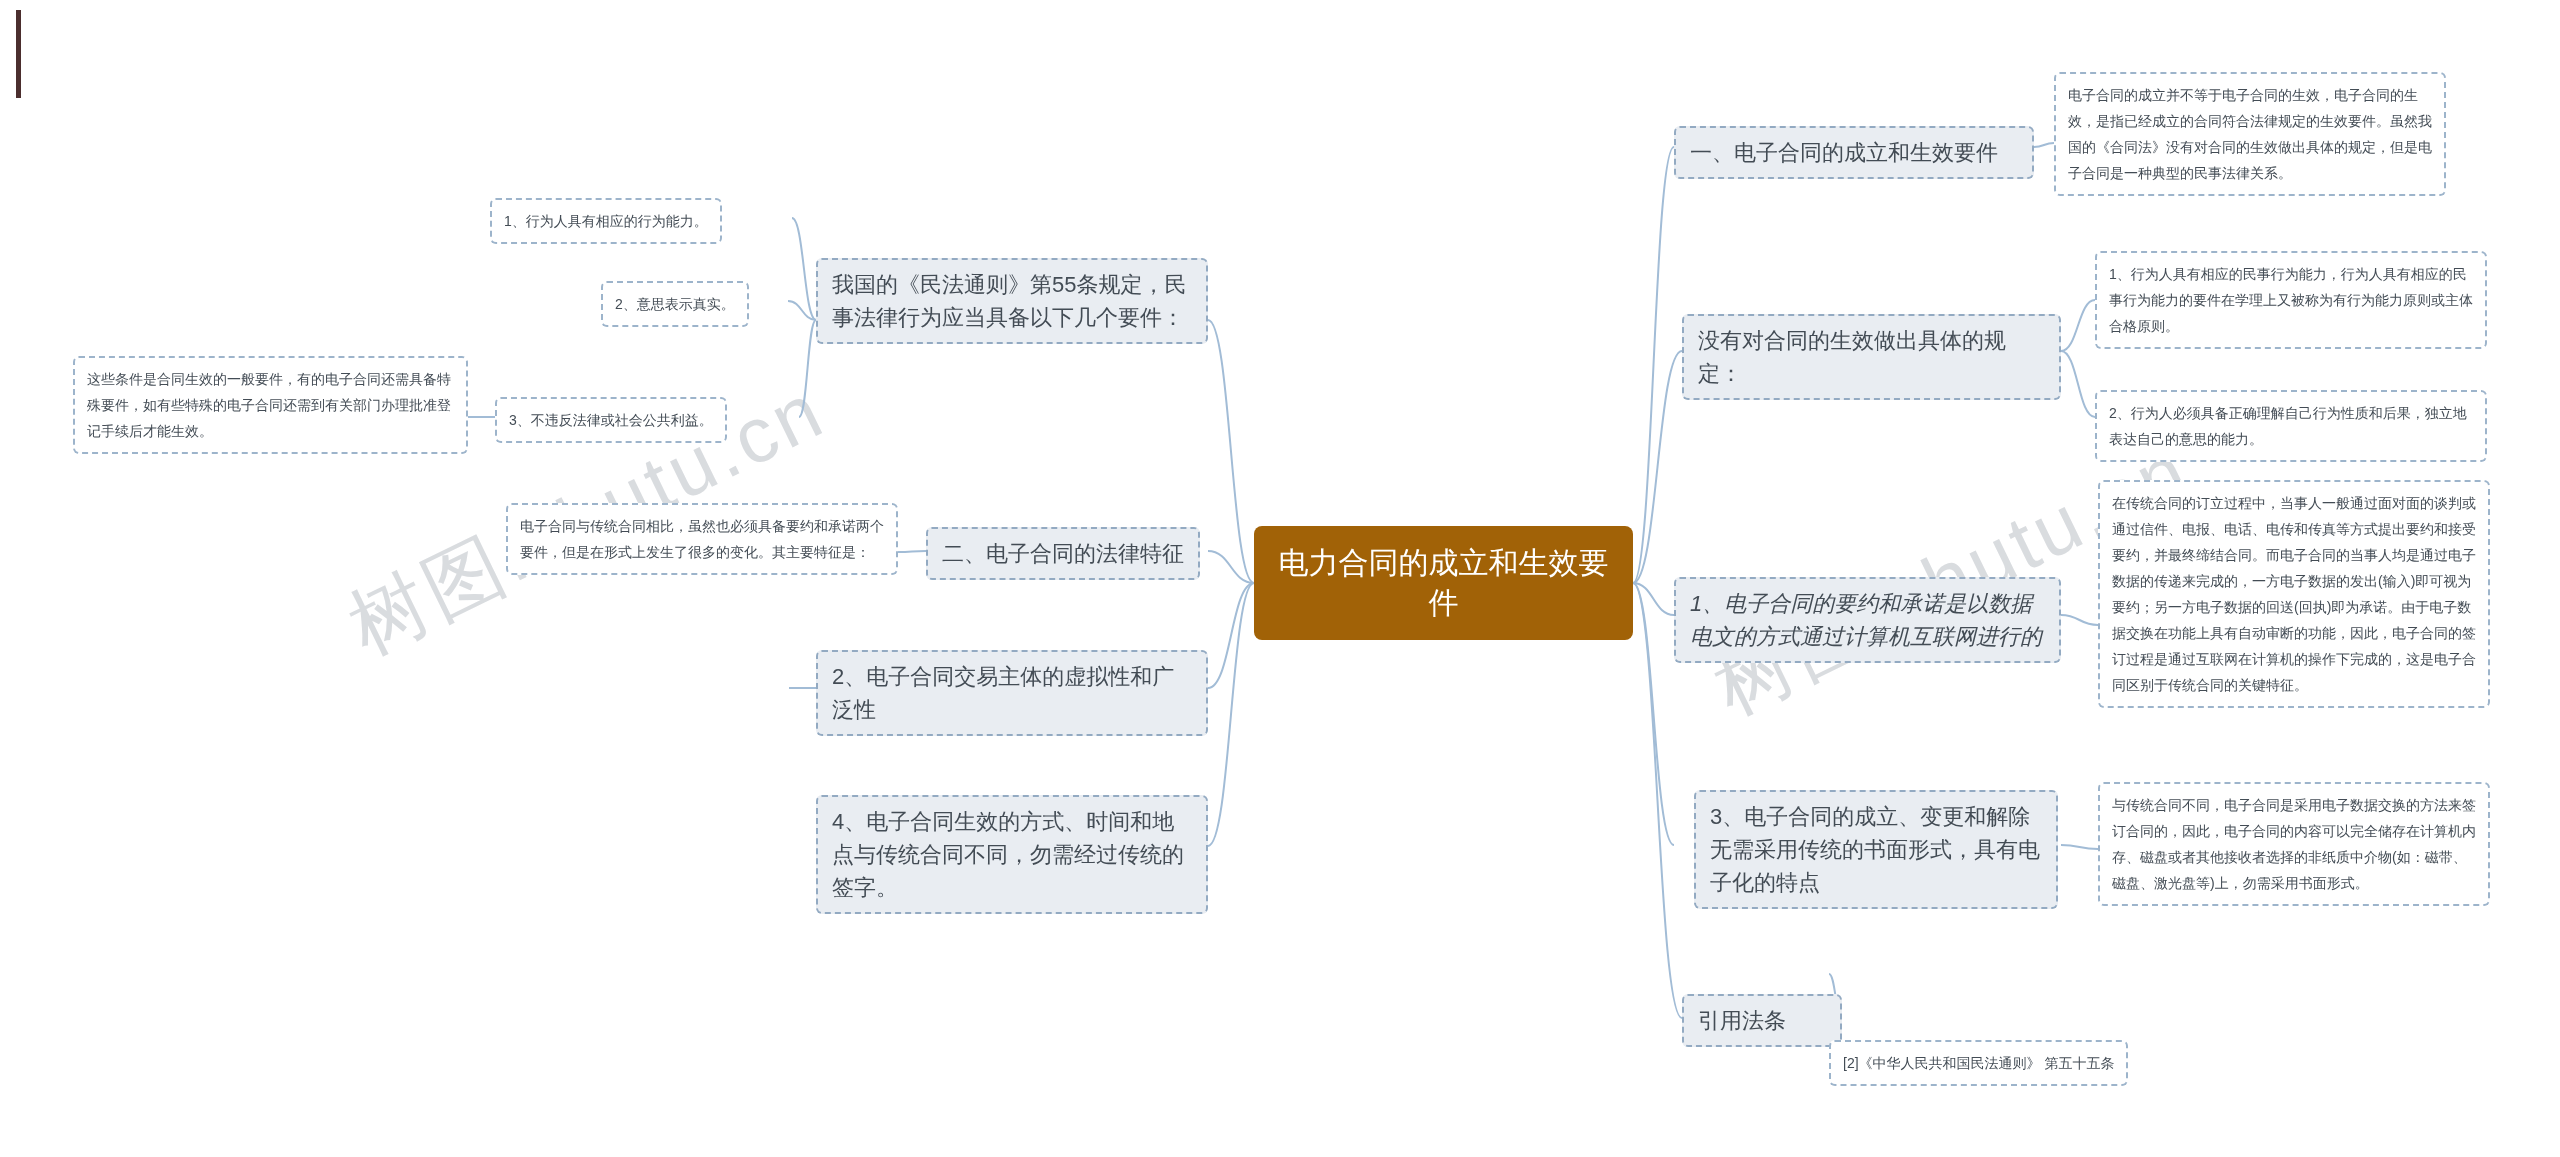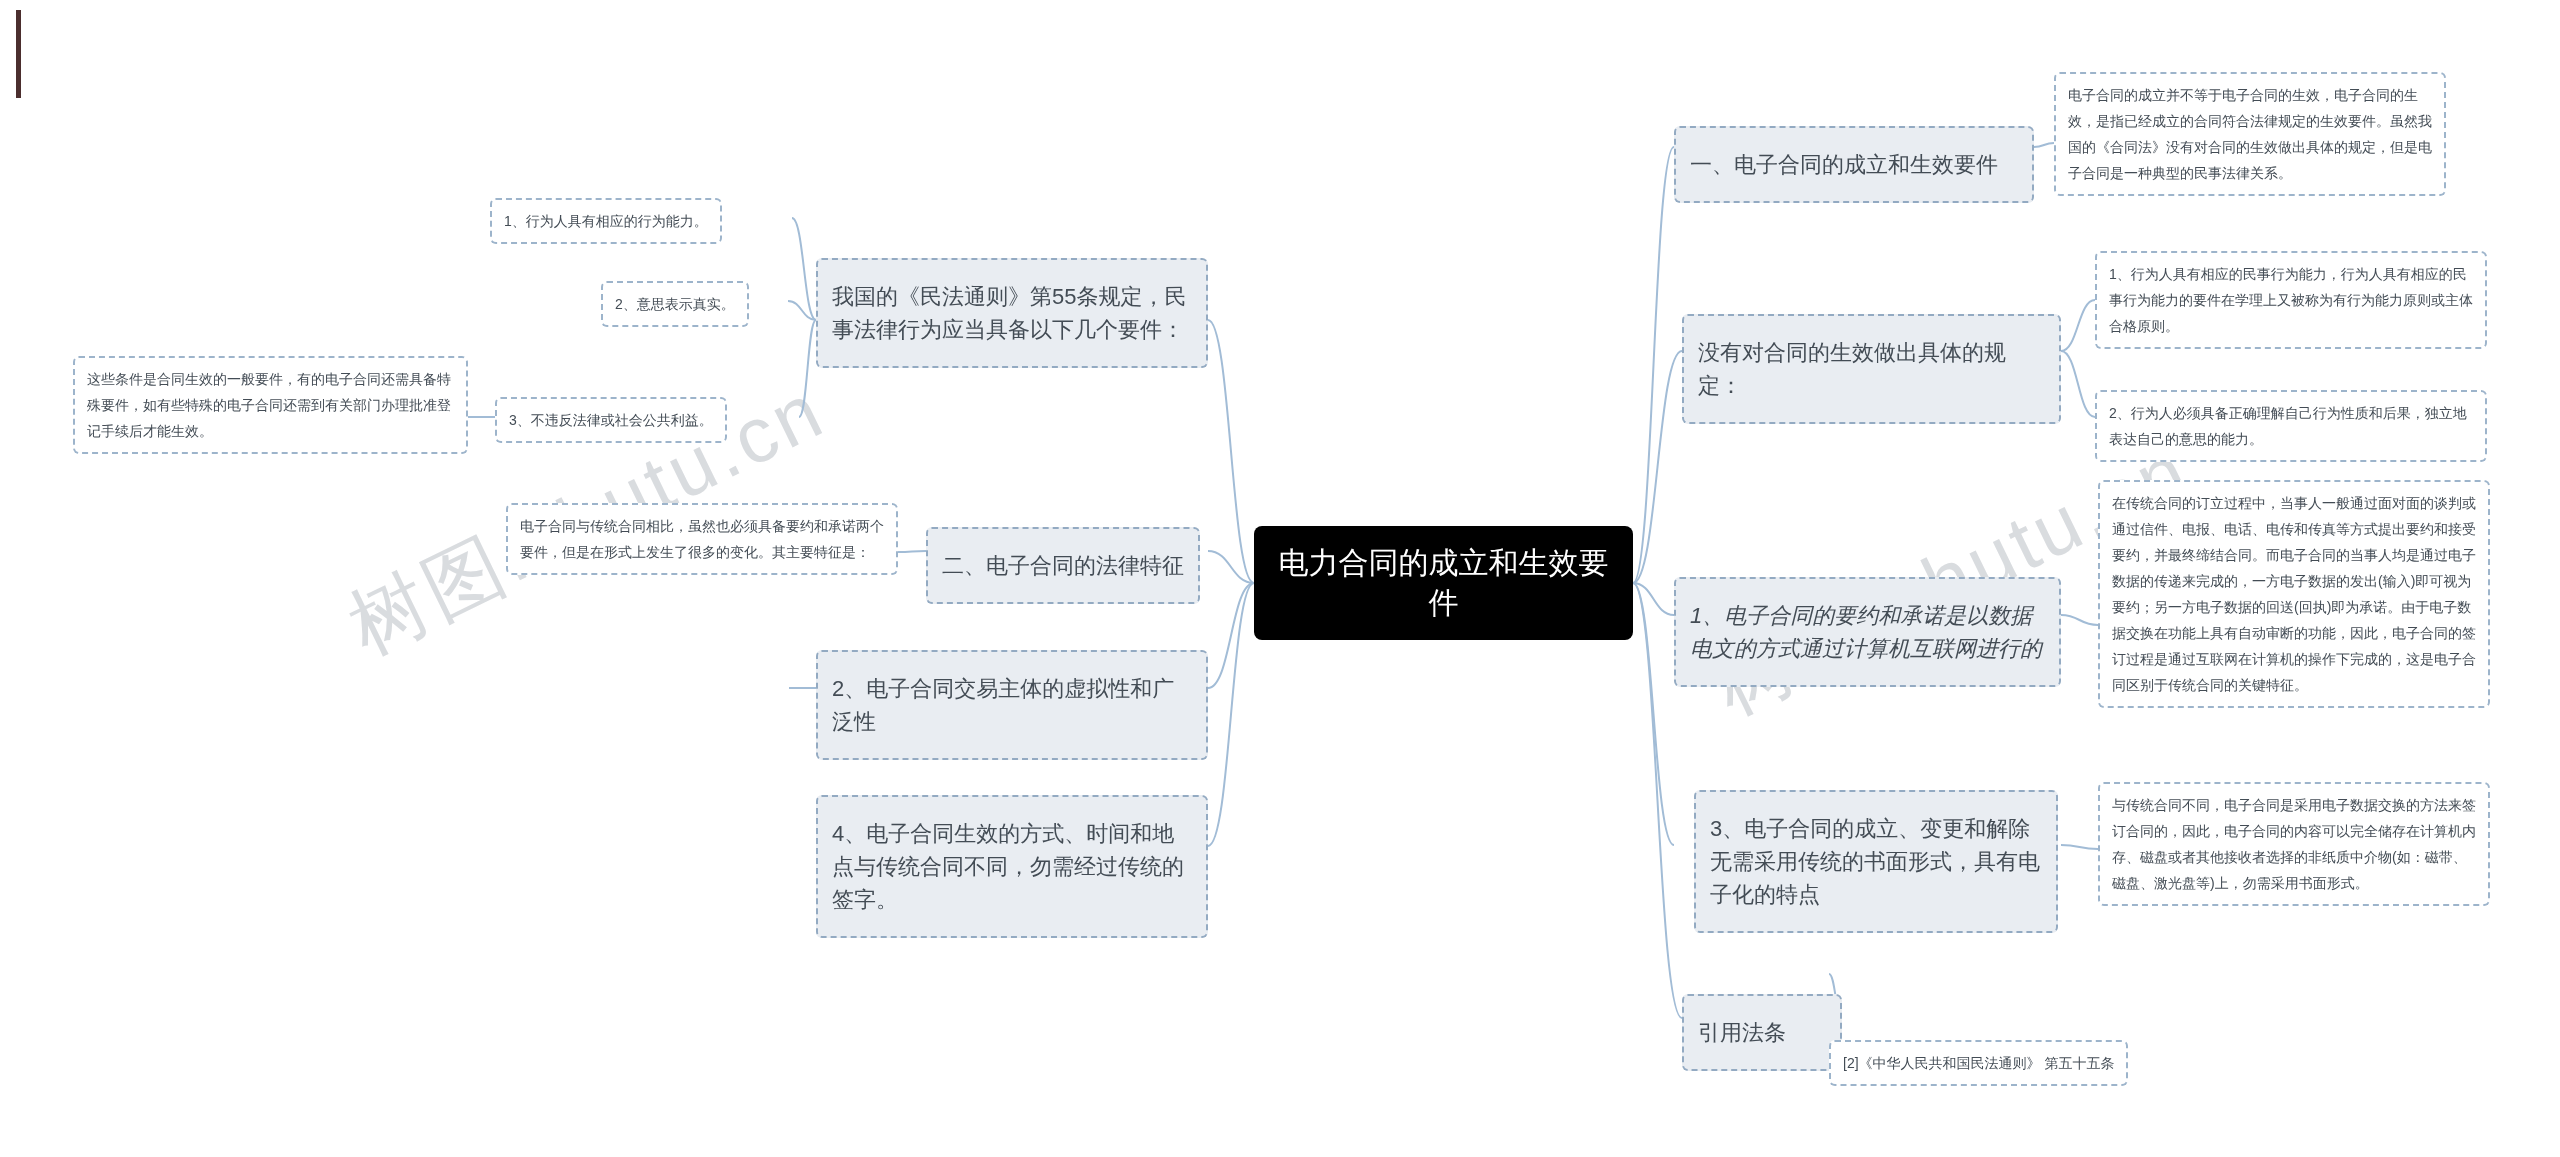--- a/index.html
+++ b/index.html
@@ -25,25 +25,25 @@
   .leaf{
     background:#ffffff;
     border:2px dashed #9db4cb;
     font-size:14px;line-height:26px;
     padding:8px 12px;
   }
   .main{
     background:#e9edf2;
     border:2px dashed #93aac2;
     font-size:22px;line-height:33px;
-    padding:20px 14px;
+    padding:8px 14px;
   }
   .nowrap{white-space:nowrap;}
   .root{
-    background:#000000;
+    background:#a16207;
     border:none;
     color:#ffffff;
     font-size:30px;line-height:40px;
     text-align:center;
     display:flex;align-items:center;justify-content:center;
     padding:10px 18px;
     border-radius:8px;
   }
   .edge-mark{
     position:absolute;z-index:3;

